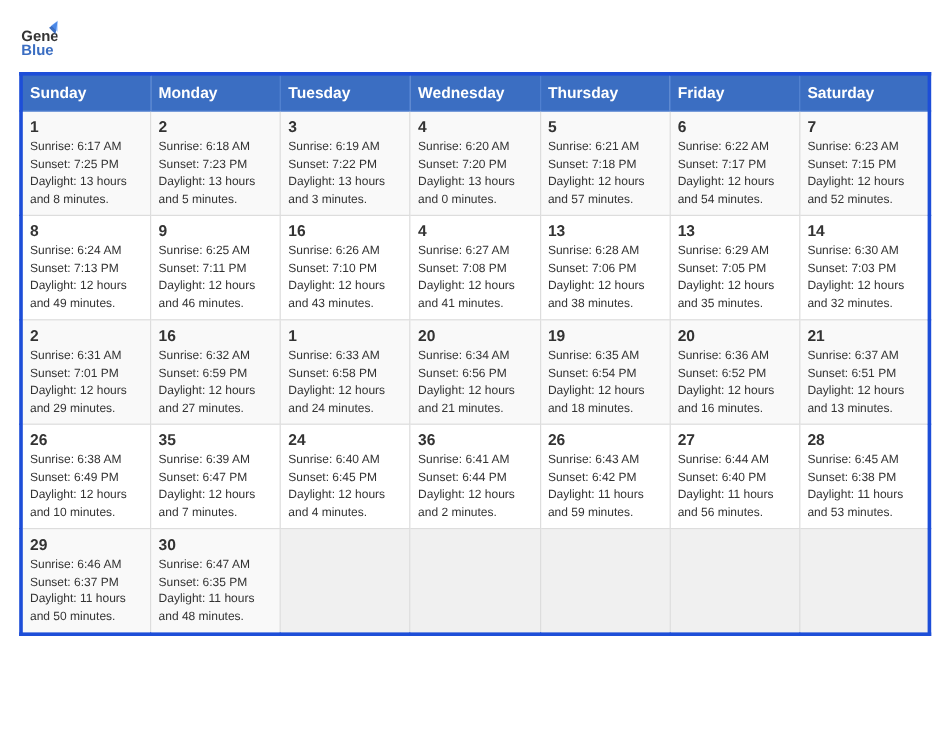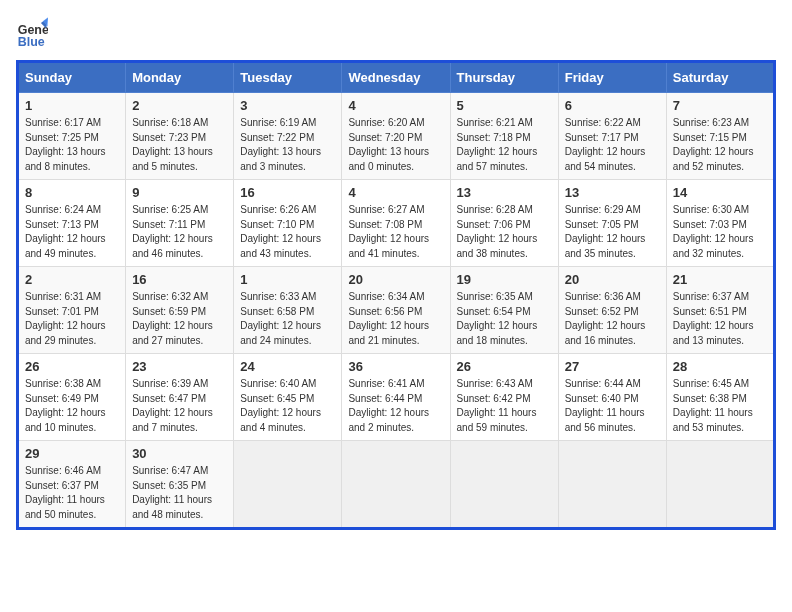--- a/index.html
+++ b/index.html
@@ -300,21 +300,21 @@
       <tr>
         <td>
         <span class="day-num">26</span>
         <div class="cell-content">
           Sunrise: 6:38 AM<br>
           Sunset: 6:49 PM<br>
           Daylight: 12 hours and 10 minutes.
         </div>
       </td>
         <td>
-        <span class="day-num">23</span>
+        <span class="day-num">35</span>
         <div class="cell-content">
           Sunrise: 6:39 AM<br>
           Sunset: 6:47 PM<br>
           Daylight: 12 hours and 7 minutes.
         </div>
       </td>
         <td>
         <span class="day-num">24</span>
         <div class="cell-content">
           Sunrise: 6:40 AM<br>

